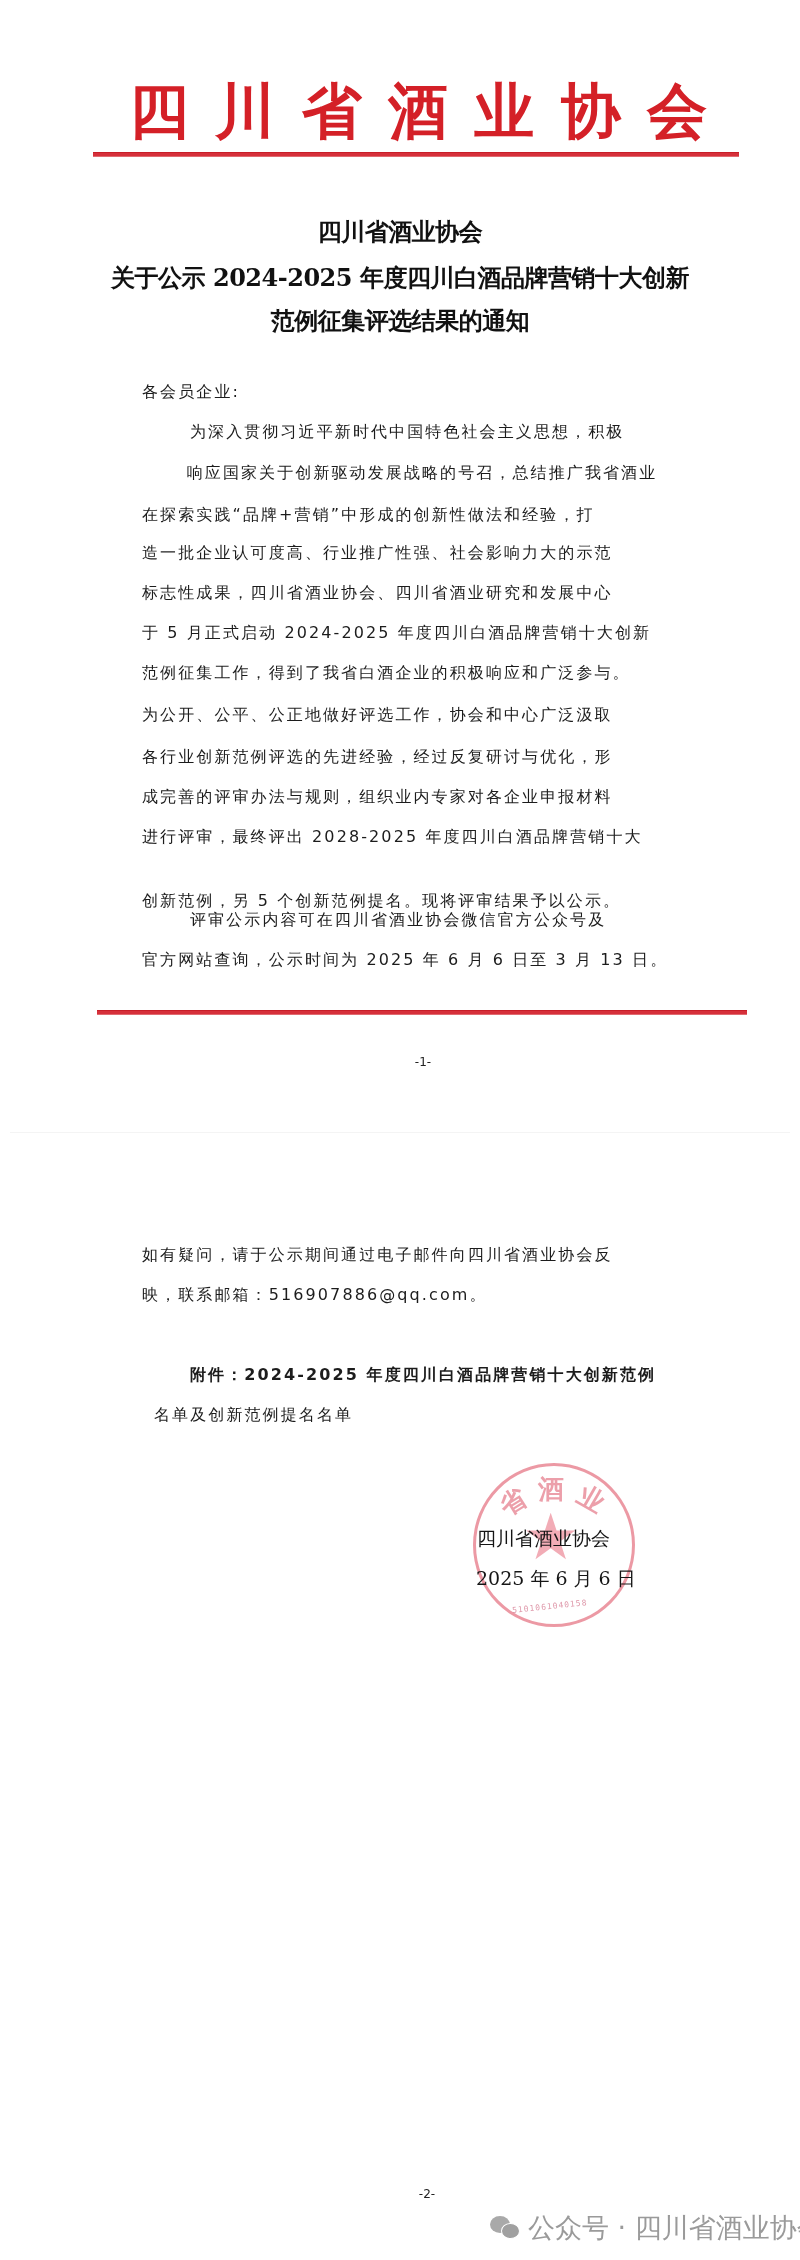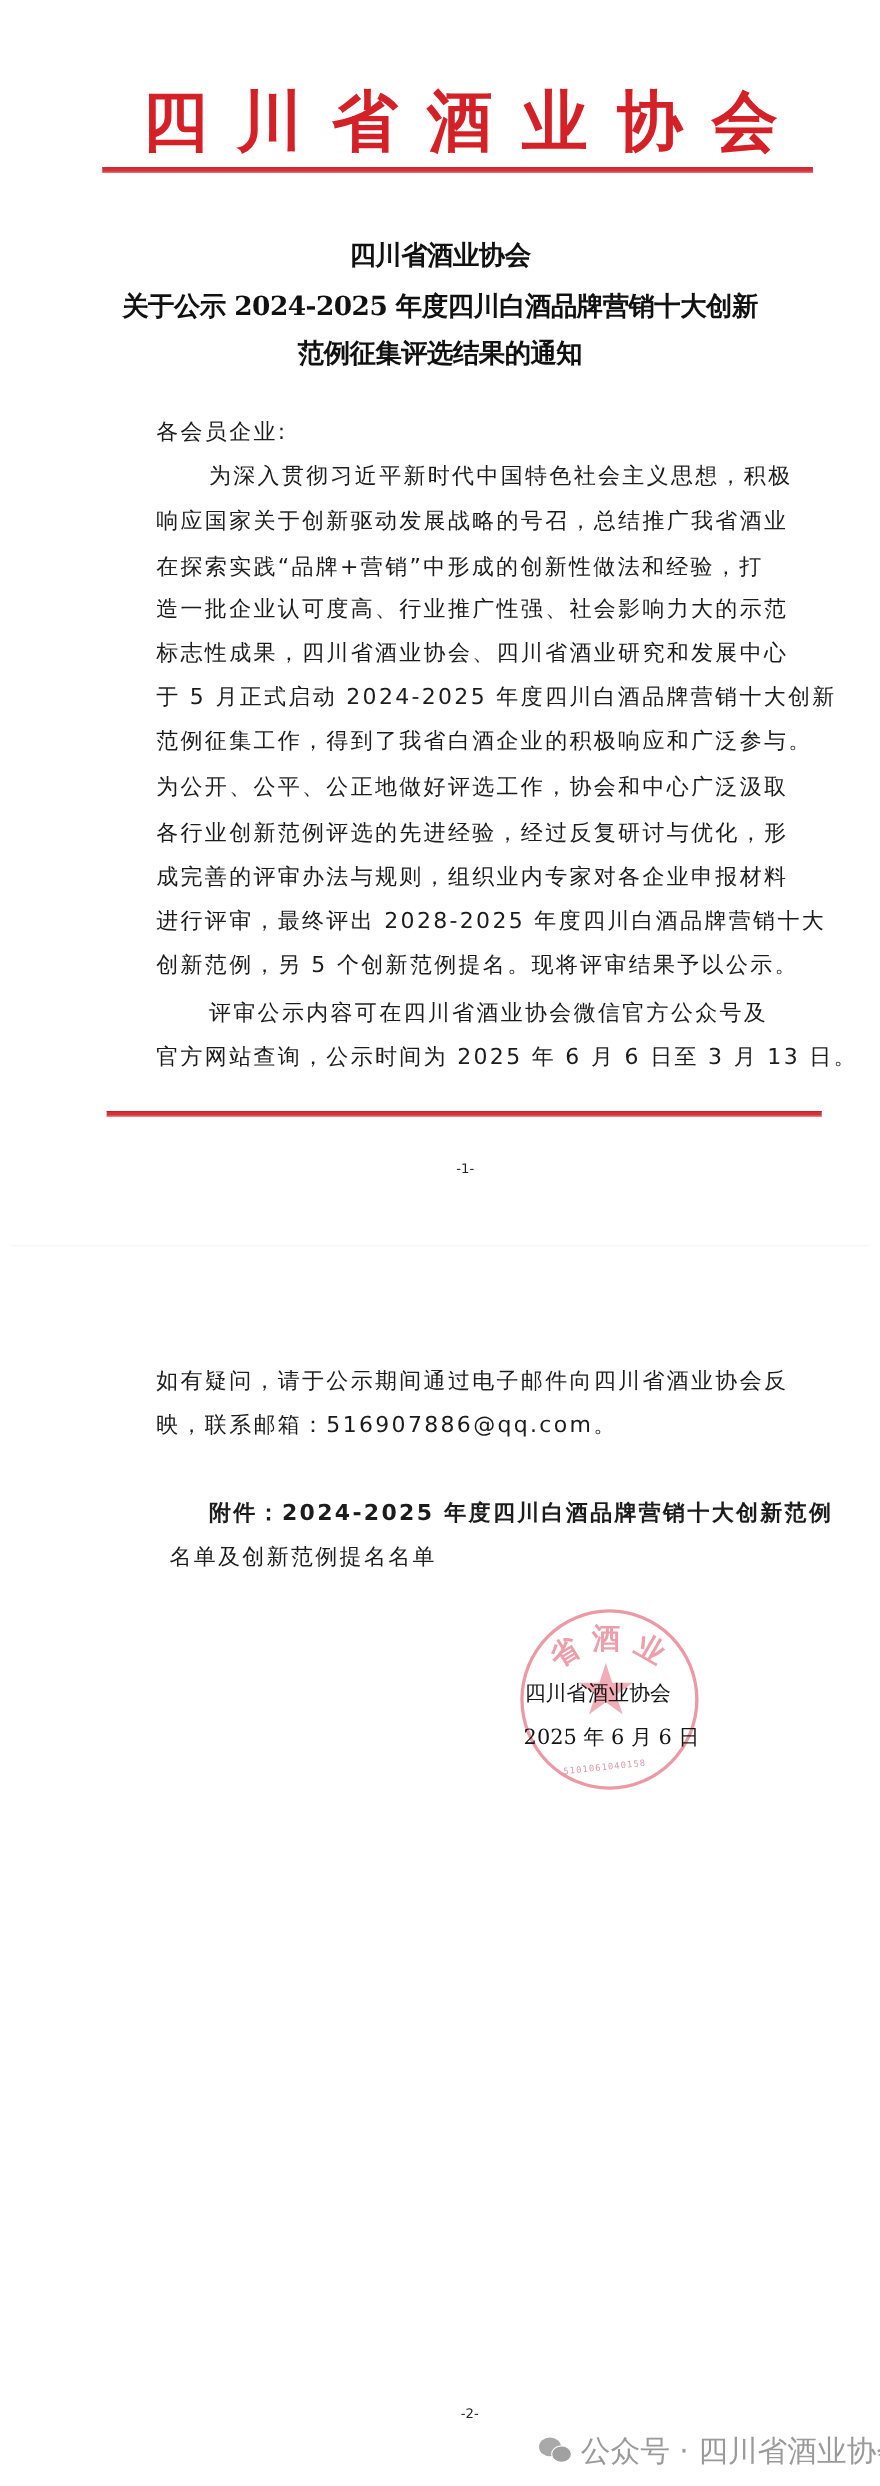--- a/index.html
+++ b/index.html
@@ -26,21 +26,21 @@
     left: 0; width: 800px; text-align: center;
     font-family: "DejaVu Serif", "Liberation Serif", serif;
     font-weight: bold; font-size: 24px; color: #111;
     letter-spacing: -0.5px;
   }
 
   
   .body-line {
     left: 142px; width: 560px;
     font-family: "DejaVu Sans", "Liberation Sans", sans-serif;
-    font-size: 20px; line-height: 26px; color: #1c1c1c;
+    font-size: 16px; line-height: 26px; color: #1c1c1c;
     white-space: nowrap; letter-spacing: 2.1px;
   }
   .indent { left: 190px; }
 
   .page-num {
     font-family: "DejaVu Sans", "Liberation Sans", sans-serif;
     font-size: 12px; color: #222; text-align: center; width: 60px;
   }
 
   .page-break { left: 10px; width: 780px; height: 1px; background: #f4f4f4; }
@@ -91,31 +91,31 @@
 <div class="abs red-rule" style="left:93px; top:152px; width:646px;"></div>
 
 <div class="abs doc-title" style="top:216px;">四川省酒业协会</div>
 <div class="abs doc-title" style="top:262px;">关于公示 2024-2025 年度四川白酒品牌营销十大创新</div>
 <div class="abs doc-title" style="top:305px;">范例征集评选结果的通知</div>
 
 <div class="abs body-line" style="top:379px;">各会员企业:</div>
 
 <div>
   <div class="abs body-line indent" style="top:419px;">为深入贯彻习近平新时代中国特色社会主义思想，积极</div>
-  <div class="abs body-line" style="top:460px;">响应国家关于创新驱动发展战略的号召，总结推广我省酒业</div>
+  <div class="abs body-line" style="top:460px;text-align:center;">响应国家关于创新驱动发展战略的号召，总结推广我省酒业</div>
   <div class="abs body-line" style="top:502px;">在探索实践“品牌+营销”中形成的创新性做法和经验，打</div>
   <div class="abs body-line" style="top:540px;">造一批企业认可度高、行业推广性强、社会影响力大的示范</div>
   <div class="abs body-line" style="top:580px;">标志性成果，四川省酒业协会、四川省酒业研究和发展中心</div>
   <div class="abs body-line" style="top:620px;">于 5 月正式启动 2024-2025 年度四川白酒品牌营销十大创新</div>
   <div class="abs body-line" style="top:660px;">范例征集工作，得到了我省白酒企业的积极响应和广泛参与。</div>
   <div class="abs body-line" style="top:702px;">为公开、公平、公正地做好评选工作，协会和中心广泛汲取</div>
   <div class="abs body-line" style="top:744px;">各行业创新范例评选的先进经验，经过反复研讨与优化，形</div>
   <div class="abs body-line" style="top:784px;">成完善的评审办法与规则，组织业内专家对各企业申报材料</div>
   <div class="abs body-line" style="top:824px;">进行评审，最终评出 2028-2025 年度四川白酒品牌营销十大</div>
-  <div class="abs body-line" style="top:864px;">创新范例，另 5 个创新范例提名。现将评审结果予以公示。</div>
+  <div class="abs body-line" style="top:888px;">创新范例，另 5 个创新范例提名。现将评审结果予以公示。</div>
 </div>
 
 <div>
   <div class="abs body-line indent" style="top:907px;">评审公示内容可在四川省酒业协会微信官方公众号及</div>
   <div class="abs body-line" style="top:947px;">官方网站查询，公示时间为 2025 年 6 月 6 日至 3 月 13 日。</div>
 </div>
 
 <div class="abs red-rule" style="left:97px; top:1010px; width:650px;"></div>
 <div class="abs page-num" style="left:393px; top:1055px;">-1-</div>
 

